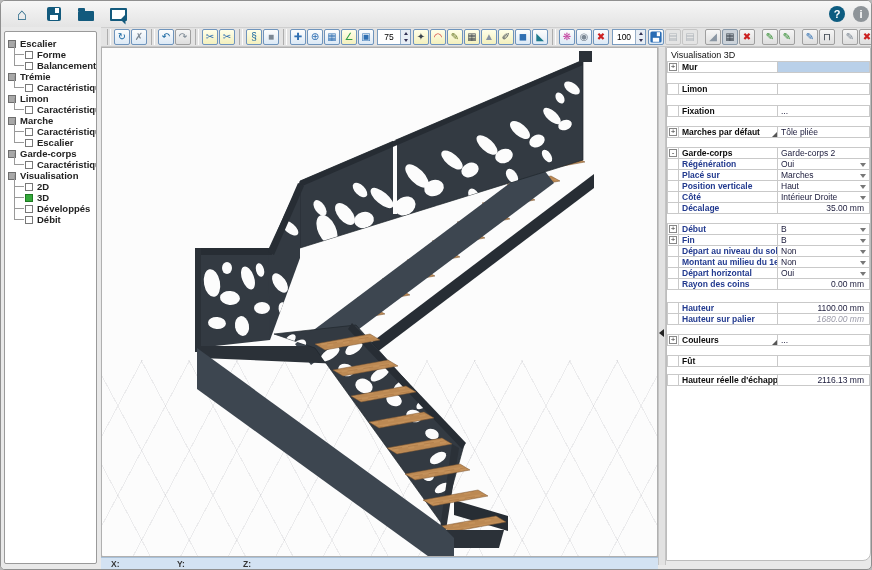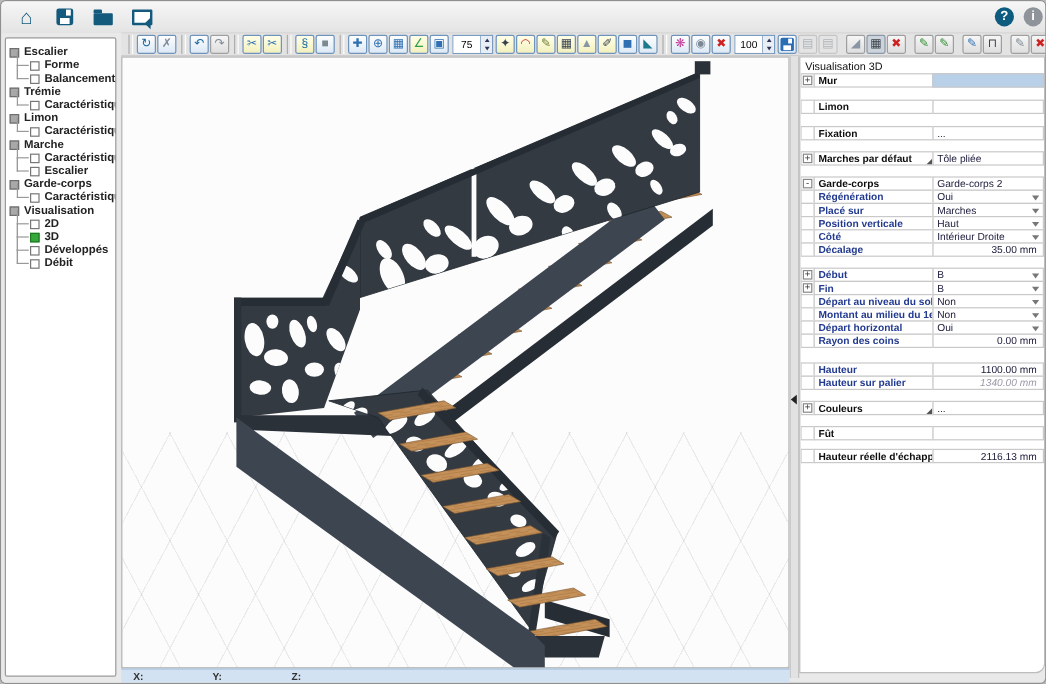--- a/index.html
+++ b/index.html
@@ -625,21 +625,21 @@
         <div class="gut"></div>
         <div class="lab">Hauteur</div>
         <div class="val num">
           <span>1100.00 mm</span>
         </div>
       </div>
     <div class="prow">
         <div class="gut"></div>
         <div class="lab">Hauteur sur palier</div>
         <div class="val num dim">
-          <span>1340.00 mm</span>
+          <span>1680.00 mm</span>
         </div>
       </div>
     <div class="spacer s10"></div>
     <div class="prow">
         <div class="gut">
           <span class="exp">+</span>
         </div>
         <div class="lab main fold">Couleurs</div>
         <div class="val">
           <span>...</span>

